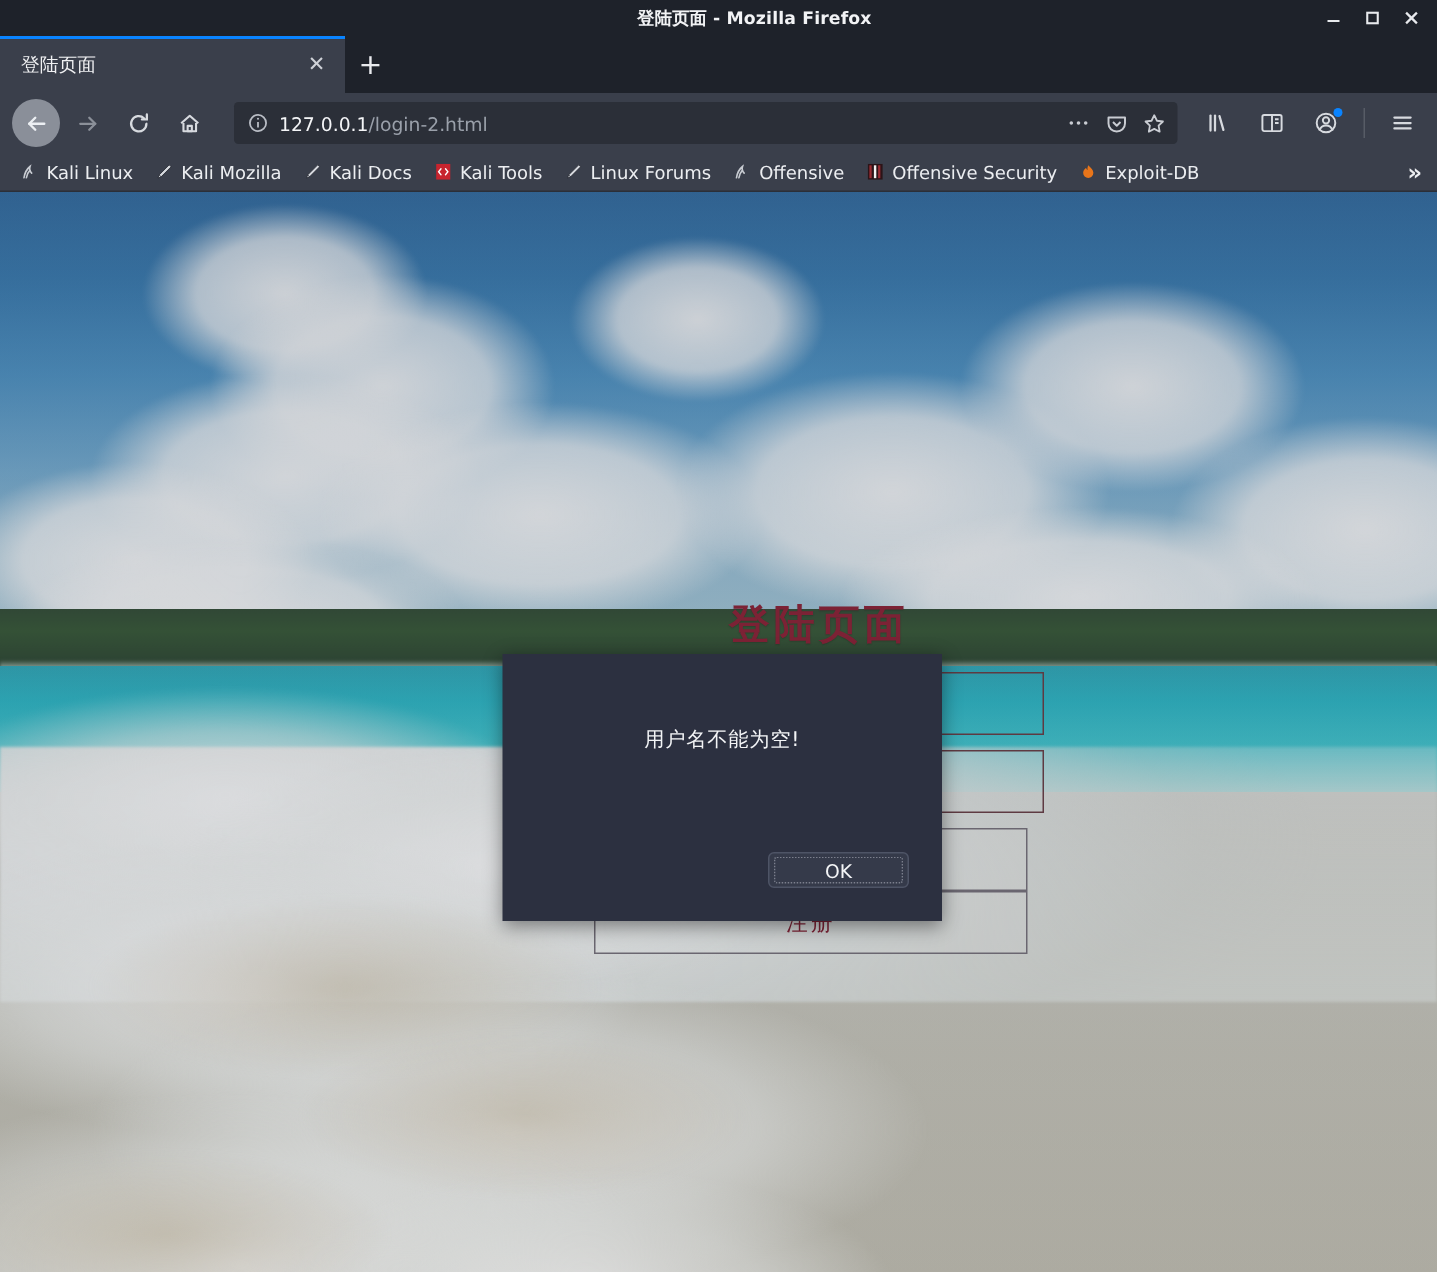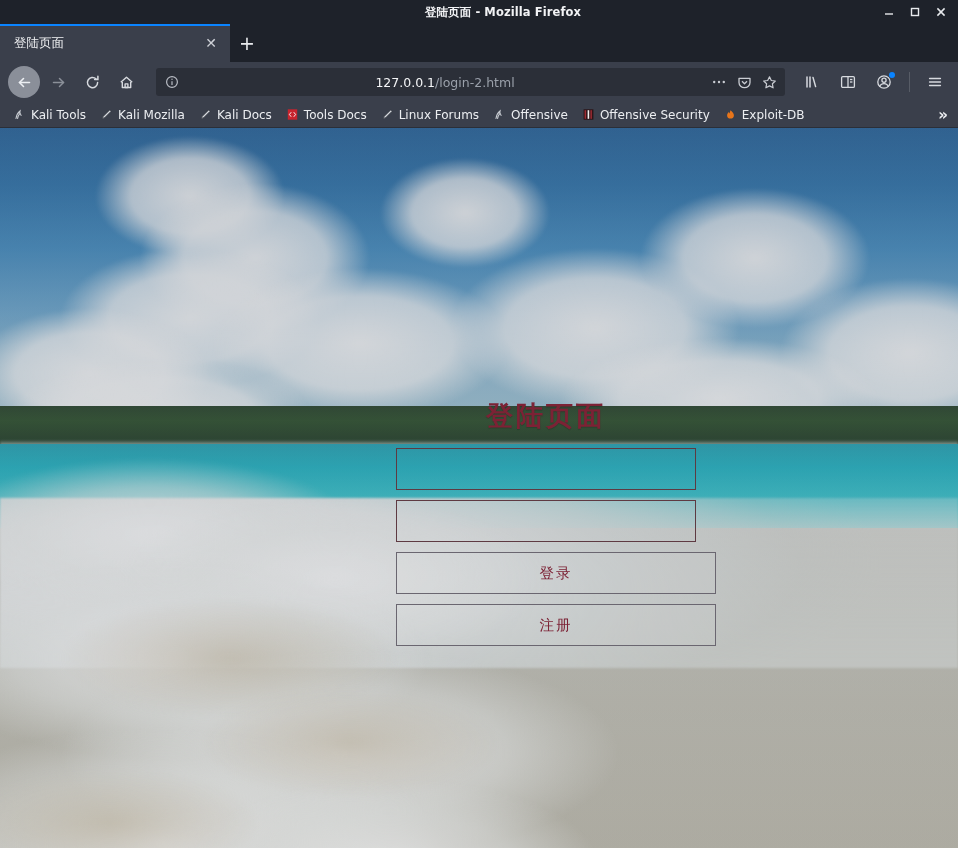--- a/index.html
+++ b/index.html
@@ -112,21 +112,20 @@
   }
 
   
   .navbar {
     height: 40px;
     background: #3a3f4b;
     display: flex;
     align-items: center;
     padding: 12px 8px;
     gap: 2px;
-    text-align: center;
   }
   .navbtn {
     width: 32px; height: 32px;
     border-radius: 50%;
     display: flex; align-items: center; justify-content: center;
     cursor: pointer;
     color: #d7dadf;
     flex: 0 0 auto;
   }
   .navbtn.active-bg { background: #8a8f99; }
@@ -327,25 +326,24 @@
     background: transparent;
     margin-bottom: 10px;
     display: block;
     padding: 0 10px;
     font-size: 14px;
     color: #54303a;
     outline: none;
   }
   .field::placeholder { color: rgba(90,52,60,0.55); }
   .form-btn {
-    width: 320px;
+    width: 289px;
     height: 42px;
     border: 1px solid #6a6670;
     background: rgba(255,255,255,0.05);
-    margin-bottom: 10px;
     display: block;
     font-size: 14.5px;
     color: #7c2235;
     letter-spacing: 2px;
     cursor: pointer;
     font-family: "DejaVu Sans", "Liberation Sans", sans-serif;
   }
 
   
   .modal {
@@ -528,21 +526,21 @@
 
   <div class="bookmarkbar">
 
     <div class="bm">
       <span class="bm-ico">
         <svg width="13" height="13" viewBox="0 0 13 13" fill="none" stroke="#c8ccd2" stroke-width="1.1" stroke-linecap="round">
             <path d="M3 10.5c0.6-4 2.4-6.2 4-7.5-0.6 2 0 3.3 1.1 4.4"></path>
             <path d="M4.6 10.5c0.3-2.4 1.3-3.9 2.2-4.8"></path>
           </svg>
       </span>
-      <span class="bm-label">Kali Tools</span>
+      <span class="bm-label">Kali Linux</span>
     </div>
 
     <div class="bm">
       <span class="bm-ico">
         <svg width="13" height="13" viewBox="0 0 13 13">
             <path d="M9.8 1.9 11.1 3.2 4.4 9.9 2.3 10.7 3.1 8.6z" fill="#d6d9de" stroke="#2b2f38" stroke-width="0.6"></path>
             <path d="M3.1 8.6 4.4 9.9" stroke="#2b2f38" stroke-width="0.6"></path>
           </svg>
       </span>
       <span class="bm-label">Kali Mozilla</span>
@@ -558,21 +556,21 @@
       <span class="bm-label">Kali Docs</span>
     </div>
 
     <div class="bm">
       <span class="bm-ico">
         <svg width="13" height="13" viewBox="0 0 13 13">
             <rect x="1.8" y="1.3" width="9.4" height="10.4" fill="#c8242e"></rect>
             <path d="M5 4.5 3.4 6.5 5 8.5M8 4.5 9.6 6.5 8 8.5" stroke="#fff" stroke-width="0.9" fill="none" stroke-linecap="round"></path>
           </svg>
       </span>
-      <span class="bm-label">Tools Docs</span>
+      <span class="bm-label">Kali Tools</span>
     </div>
 
     <div class="bm">
       <span class="bm-ico">
         <svg width="13" height="13" viewBox="0 0 13 13">
             <path d="M9.8 1.9 11.1 3.2 4.4 9.9 2.3 10.7 3.1 8.6z" fill="#d6d9de" stroke="#2b2f38" stroke-width="0.6"></path>
             <path d="M3.1 8.6 4.4 9.9" stroke="#2b2f38" stroke-width="0.6"></path>
           </svg>
       </span>
       <span class="bm-label">Linux Forums</span>
@@ -648,15 +646,21 @@
     </div>
 
     <div class="login-form">
       <div class="form-title">登陆页面</div>
       <input class="field" type="text" value="" placeholder="" style="">
       <input class="field" type="password" value="" placeholder="" style="">
       <button class="form-btn">登录</button>
       <button class="form-btn">注册</button>
     </div>
 
+    <div class="modal">
+      <div class="modal-msg">用户名不能为空!</div>
+      <div class="modal-actions">
+        <button class="modal-ok">OK</button>
+      </div>
+    </div>
 
   </div>
 </div>
 
 </body></html>

